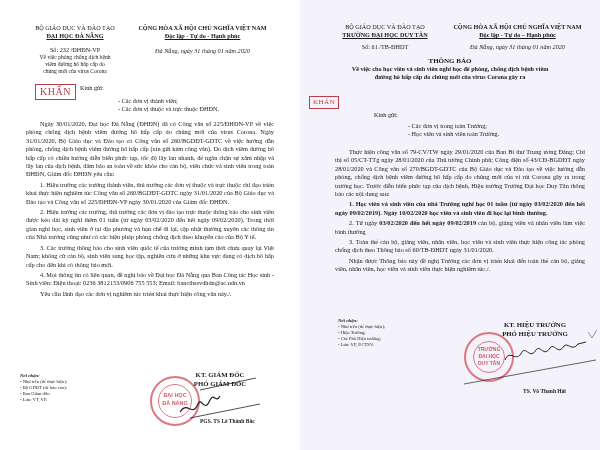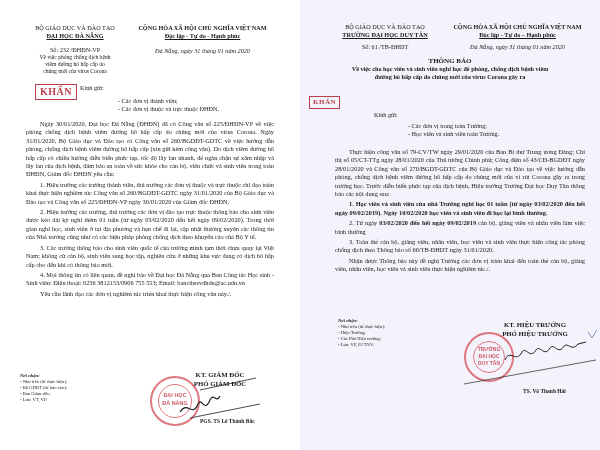--- a/index.html
+++ b/index.html
@@ -12,21 +12,21 @@
 
     .hdr { position: absolute; font-size: 6.2px; line-height: 8px; text-align: center; }
     .hdr .b { font-weight: bold; }
     .hdr .u { font-weight: bold; text-decoration: underline; }
     .ital { font-style: italic; }
 
     .txt { position: absolute; font-size: 6.3px; line-height: 8.4px; text-align: justify; }
     .txt p { text-indent: 14px; margin-bottom: 2px; }
     .bold { font-weight: bold; }
 
-    .khan { position: absolute; border: 1.3px solid #b8404a; color: #b8404a; font-weight: bold;
+    .khan { position: absolute; border: 1.3px solid #b8404a; color: #b8404a; font-weight: normal;
             font-size: 10px; line-height: 12px; padding: 1px 4px; letter-spacing: 0.5px; }
     .khan.small { font-size: 7px; line-height: 9px; padding: 1px 3px; border-width: 1px; }
 
     .recipients { position: absolute; font-size: 6.2px; line-height: 8px; }
     .recipients li { list-style: none; }
 
     .noi-nhan { position: absolute; font-size: 4.6px; line-height: 6px; }
     .noi-nhan .title { font-style: italic; font-weight: bold; }
 
     .sign { position: absolute; text-align: center; font-weight: bold; font-size: 6.8px; line-height: 8.5px; }

